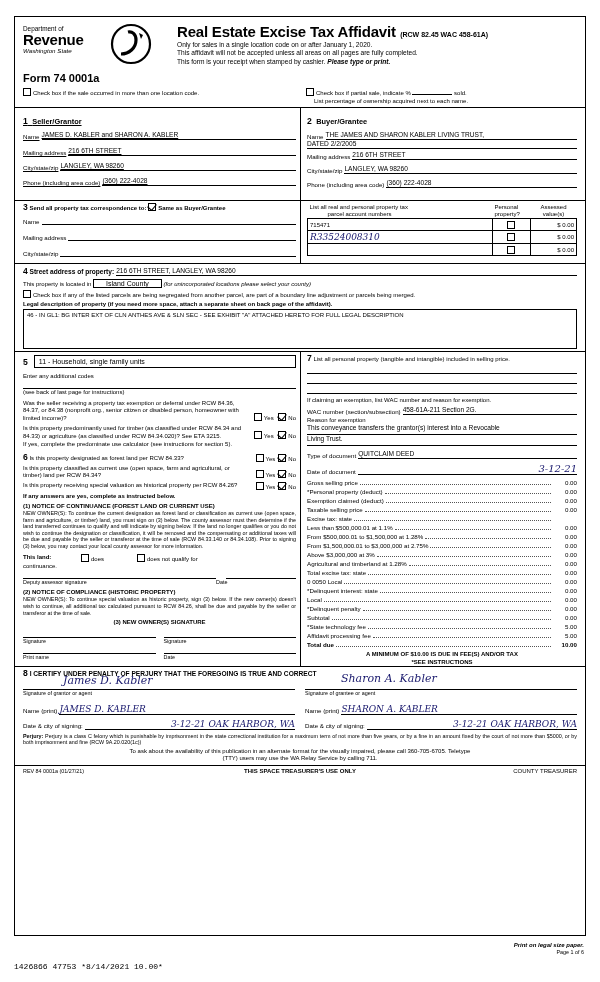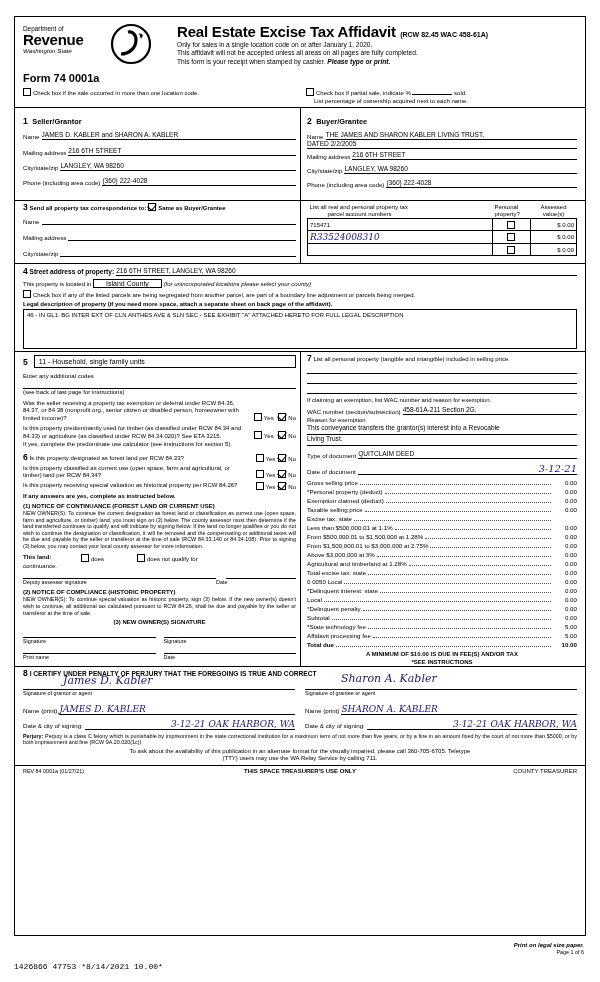--- a/index.html
+++ b/index.html
@@ -89,21 +89,21 @@
       <div class="colR xs" style="border-left:none;padding-bottom:2px;">
         <div><span class="cb"></span><span>Check box if partial sale, indicate %</span>
           <span style="display:inline-block;width:40px;border-bottom:1px solid #000;"></span>
           <span>sold.</span></div>
         <div style="padding-left:8px;">List percentage of ownership acquired next to each name.</div>
       </div>
     </div>
     <div class="hr"></div>
 
     <div class="two" style="min-height:92px;">
-      <div class="colL" style="padding-top:2px;">
+      <div class="colL" style="padding-top:2px;text-decoration:underline;">
         <div><span class="secnum">1</span>
           <span class="b md">Seller/Grantor</span></div>
         <div class="fld" style="margin-top:3px;">
             <span class="lab">Name</span>
             <span class="val">JAMES D. KABLER and SHARON A. KABLER</span>
           </div>
         <div class="fld" style="margin-top:7px;">
             <span class="lab">Mailing address</span>
             <span class="val">216 6TH STREET</span>
           </div>

